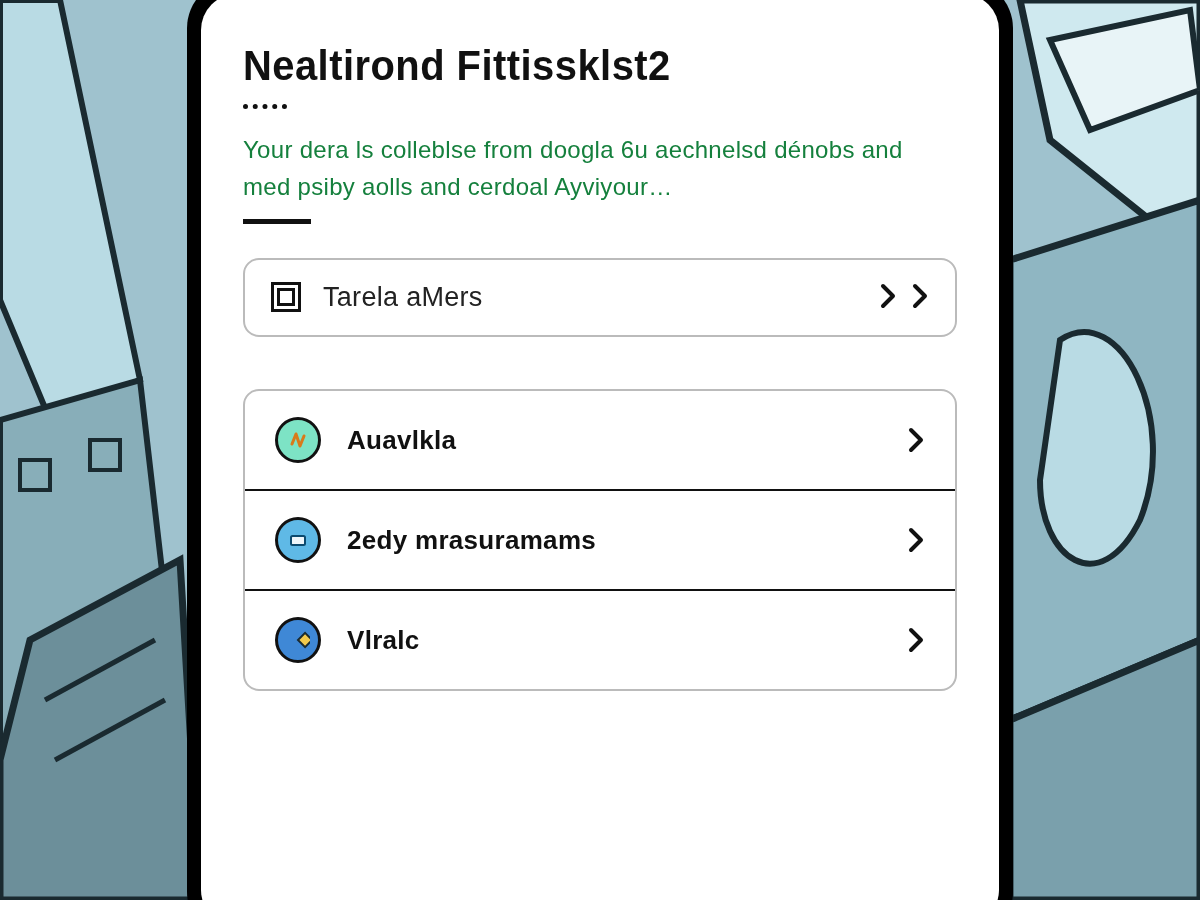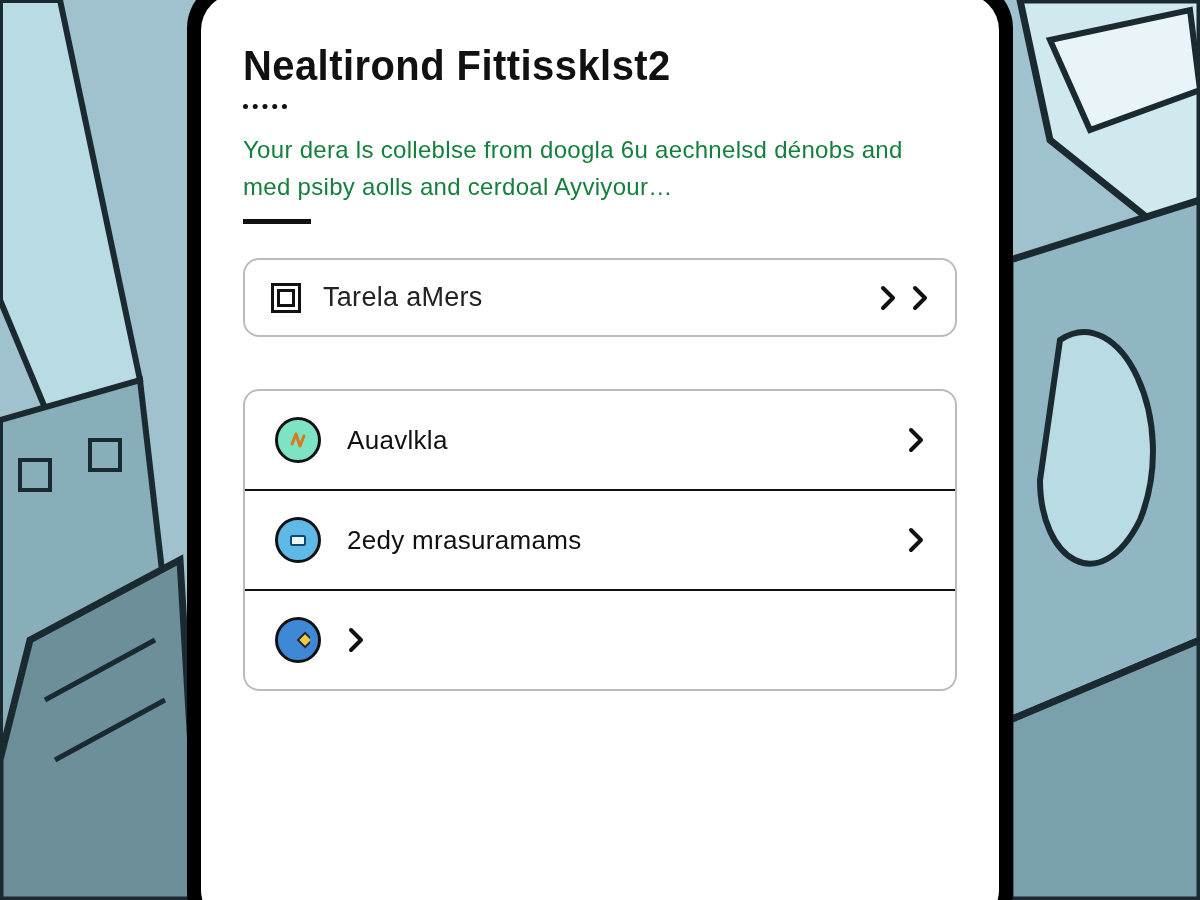--- a/index.html
+++ b/index.html
@@ -74,21 +74,21 @@
 
   .card {
     margin-top: 34px;
     border: 2px solid #bbb;
     border-radius: 16px;
     background: #fff;
   }
 
   .primary-row {
     display: flex;
-    align-items: center;
+    align-items: flex-start;
     padding: 22px 26px;
     cursor: pointer;
   }
   .primary-row .sq-icon {
     width: 30px; height: 30px;
     border: 3px solid #111;
     display: flex; align-items: center; justify-content: center;
     margin-right: 22px;
     flex-shrink: 0;
   }
@@ -104,29 +104,31 @@
     color: #222;
     letter-spacing: 0.3px;
   }
   .primary-row .chevs {
     display: flex;
     gap: 14px;
   }
 
   .list-card {
     margin-top: 52px;
+    font-weight: bold;
   }
   .list-row {
     display: flex;
     align-items: center;
     padding: 26px 30px;
     cursor: pointer;
   }
   .list-row + .list-row {
     border-top: 2px solid #111;
+    justify-content: flex-end;
   }
   .circ-icon {
     width: 46px; height: 46px;
     border-radius: 50%;
     border: 3px solid #111;
     display: flex;
     align-items: center;
     justify-content: center;
     margin-right: 26px;
     flex-shrink: 0;
@@ -232,20 +234,21 @@
           </svg>
       </div>
 
 
       <div class="list-row">
         <span class="circ-icon ic-vitals">
           <svg width="24" height="24" viewBox="0 0 24 24">
               <rect x="12" y="2" width="10" height="10" transform="rotate(45 12 12)" fill="#f2c94c" stroke="#1a2a30" stroke-width="2"></rect>
             </svg>
         </span>
+        <span class="label">Vlralc</span>
         <svg class="chev" viewBox="0 0 18 28">
             <path d="M4 4 L14 14 L4 24"></path>
           </svg>
       </div>
 
     </div>
 
   </div>
 </div>
 

